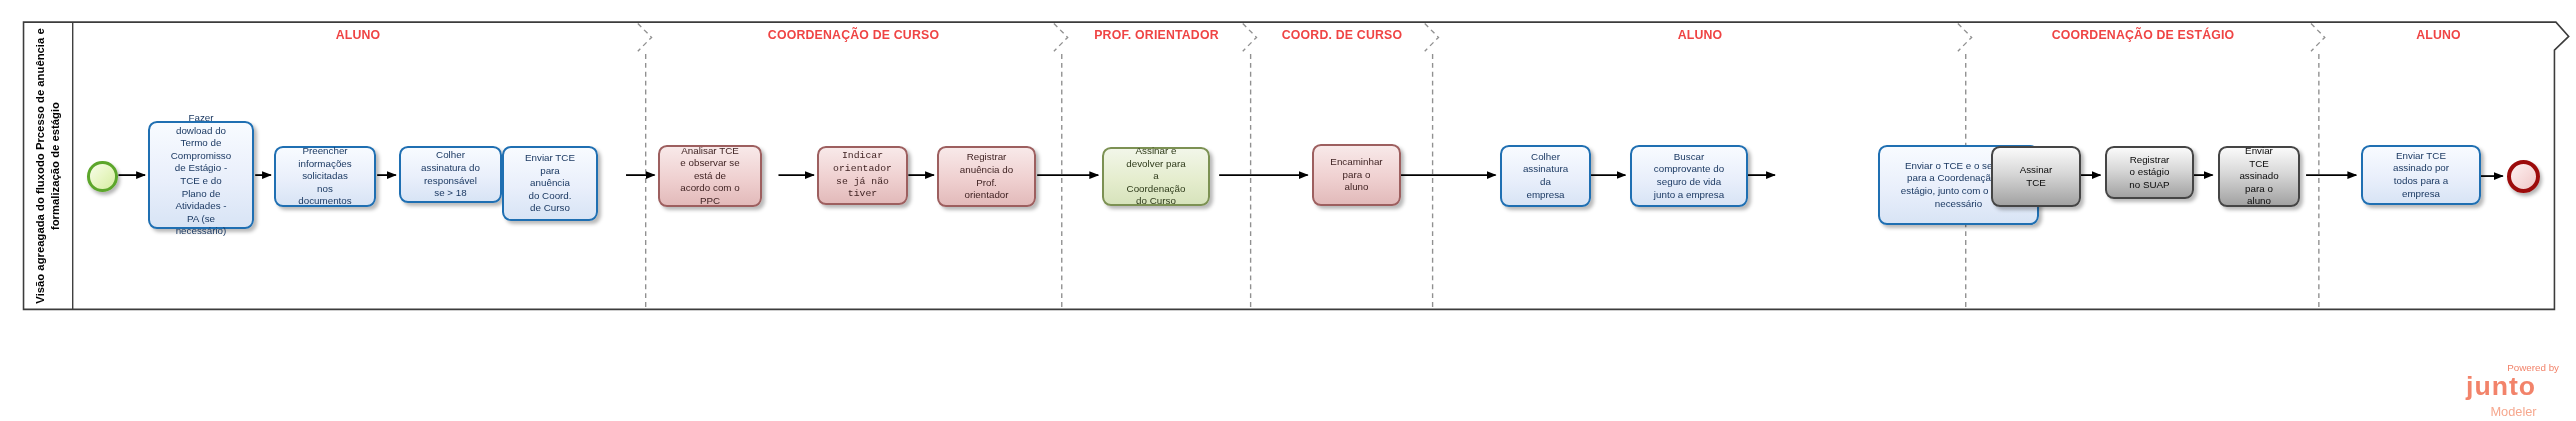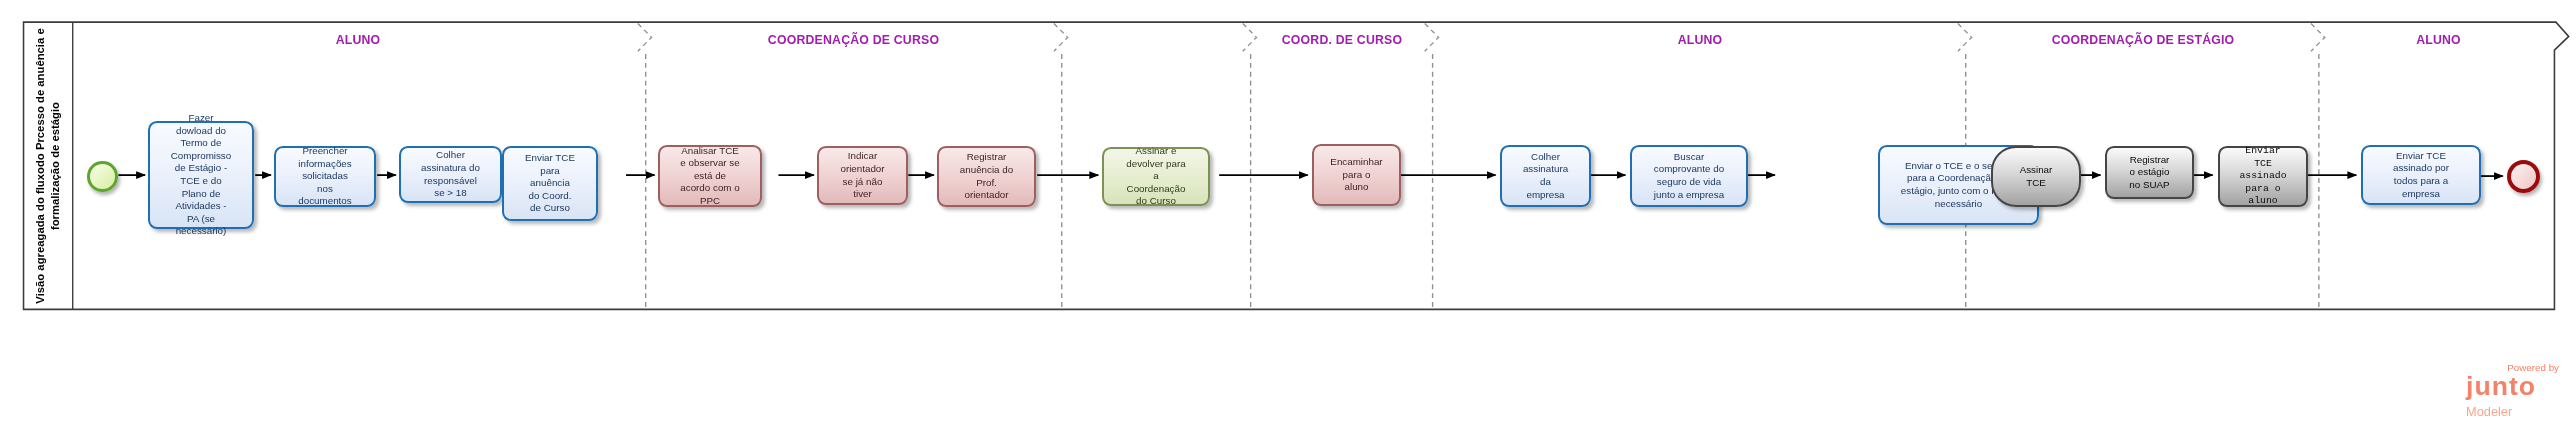--- a/index.html
+++ b/index.html
@@ -14,22 +14,22 @@
   .pool-label{
     position:absolute; left:-97px; top:144px; width:289px; height:44px;
     transform:rotate(-90deg); transform-origin:center;
     display:flex; flex-direction:column; justify-content:center;
     text-align:center; font-weight:bold; font-size:11.3px; color:#000; line-height:1.35;
   }
 
   
   .phase{
     position:absolute; top:23.6px; height:23.6px;
-    display:flex; align-items:flex-end; justify-content:center;
-    font-weight:bold; font-size:12.3px; color:#a21caf; letter-spacing:0.2px;
+    display:flex; align-items:center; justify-content:center;
+    font-weight:bold; font-size:12.3px; color:#ef4444; letter-spacing:0.2px;
   }
 
   
   .task{
     position:absolute; border-radius:8.9px; border:2px solid #000;
     display:flex; align-items:center; justify-content:center;
     text-align:center; font-size:9.8px; line-height:1.28; padding:2px 20px;
     box-sizing:border-box; box-shadow:3px 3px 3.9px rgba(0,0,0,.28);
   }
   .task.blue{ border-color:#1f6fb2; background:linear-gradient(180deg,#f8fbff 0%,#e9effb 55%,#d8e4f5 100%); color:#1c3a63;}
@@ -47,21 +47,21 @@
   .event.end{
     left:2507px; top:160px; width:33px; height:33px;
     border:4.9px solid #9c0b0b;
     background:linear-gradient(135deg,#fdf1f1 0%,#f7dcdc 50%,#efc6c6 100%);
   }
 
   
   .brand{position:absolute; left:2466px; top:362px; width:95px;}
   .brand .powered{font-size:9.8px; color:#f2836a; text-align:right; margin-right:2px;}
   .brand .bizagi{font-size:26.6px; font-weight:bold; color:#f2836a; letter-spacing:1px; line-height:1; text-align:left;}
-  .brand .modeler{font-size:12.8px; color:#f6a88f; text-align:left; margin-top:4px;}
+  .brand .modeler{font-size:12.8px; color:#f6a88f; text-align:center; margin-top:4px;}
 </style>
 </head>
 <body>
 
 <div class="canvas">
 
   <svg class="wires" viewBox="0 0 2616 428" width="2576" height="421">
     <defs>
       <marker id="arr" markerWidth="10" markerHeight="8" refX="9" refY="4" orient="auto" markerUnits="userSpaceOnUse">
         <path d="M0,0 L10,4 L0,8 Z" fill="#000"></path>
@@ -112,20 +112,23 @@
     <span>Visão agreagada do fluxodo Prcesso de anuência e</span>
     <span>formalização de estágio</span>
   </div>
 
   <div class="phase" style="left:71px;width:574px;">
       <span>ALUNO</span>
     </div>
   <div class="phase" style="left:645px;width:417px;">
       <span>COORDENAÇÃO DE CURSO</span>
     </div>
+  <div class="phase" style="left:1062px;width:189px;">
+      <span>PROF. ORIENTADOR</span>
+    </div>
   <div class="phase" style="left:1251px;width:182px;">
       <span>COORD. DE CURSO</span>
     </div>
   <div class="phase" style="left:1433px;width:534px;">
       <span>ALUNO</span>
     </div>
   <div class="phase" style="left:1966px;width:354px;">
       <span>COORDENAÇÃO DE ESTÁGIO</span>
     </div>
   <div class="phase" style="left:2320px;width:237px;">
@@ -143,48 +146,48 @@
     </div>
   <div class="task blue" style="left:399px;top:146px;width:103px;height:57px;">
       <span>Colher assinatura do responsável se &gt; 18</span>
     </div>
   <div class="task blue" style="left:502px;top:146px;width:96px;height:75px;">
       <span>Enviar TCE para anuência do Coord. de Curso</span>
     </div>
   <div class="task pink" style="left:658px;top:145px;width:104px;height:62px;">
       <span>Analisar TCE e observar se está de acordo com o PPC</span>
     </div>
-  <div class="task pink" style="left:817px;top:146px;width:91px;height:59px;">
+  <div class="task pink" style="left:817px;top:146px;width:91px;height:59px;font-family:Liberation Mono, monospace;">
       <span>Indicar orientador se já não tiver</span>
     </div>
   <div class="task pink" style="left:937px;top:146px;width:99px;height:61px;">
       <span>Registrar anuência do Prof. orientador</span>
     </div>
   <div class="task green" style="left:1102px;top:147px;width:108px;height:59px;">
       <span>Assinar e devolver para a Coordenação do Curso</span>
     </div>
   <div class="task pink" style="left:1312px;top:144px;width:89px;height:62px;">
       <span>Encaminhar para o aluno</span>
     </div>
   <div class="task blue" style="left:1500px;top:145px;width:91px;height:62px;">
       <span>Colher assinatura da empresa</span>
     </div>
   <div class="task blue" style="left:1630px;top:145px;width:118px;height:62px;">
       <span>Buscar comprovante do seguro de vida junto a empresa</span>
     </div>
   <div class="task blue" style="left:1878px;top:145px;width:161px;height:80px;">
       <span>Enviar o TCE e o seguro para a Coordenação de estágio, junto com o PA se necessário</span>
     </div>
-  <div class="task gray" style="left:1991px;top:146px;width:90px;height:61px;border-radius:25px;">
+  <div class="task gray" style="left:1991px;top:146px;width:90px;height:61px;">
       <span>Assinar TCE</span>
     </div>
   <div class="task gray" style="left:2105px;top:146px;width:89px;height:53px;">
       <span>Registrar o estágio no SUAP</span>
     </div>
-  <div class="task gray" style="left:2218px;top:146px;width:90px;height:61px;font-family:Liberation Mono, monospace;">
+  <div class="task gray" style="left:2218px;top:146px;width:82px;height:61px;">
       <span>Enviar TCE assinado para o aluno</span>
     </div>
   <div class="task blue" style="left:2361px;top:145px;width:120px;height:60px;">
       <span>Enviar TCE assinado por todos para a empresa</span>
     </div>
 
   <div class="brand">
     <div class="powered">Powered by</div>
     <div class="bizagi">junto</div>
     <div class="modeler">Modeler</div>

